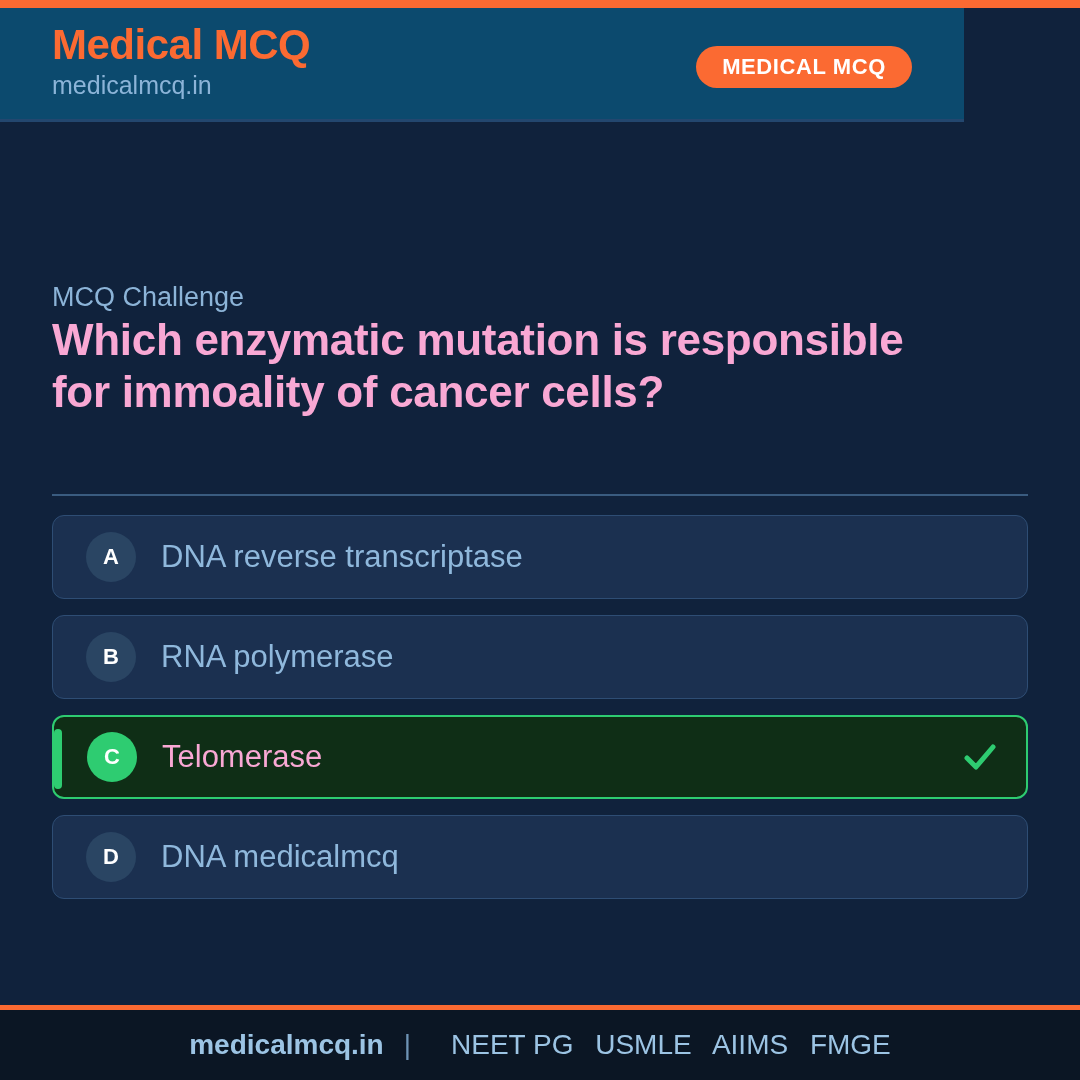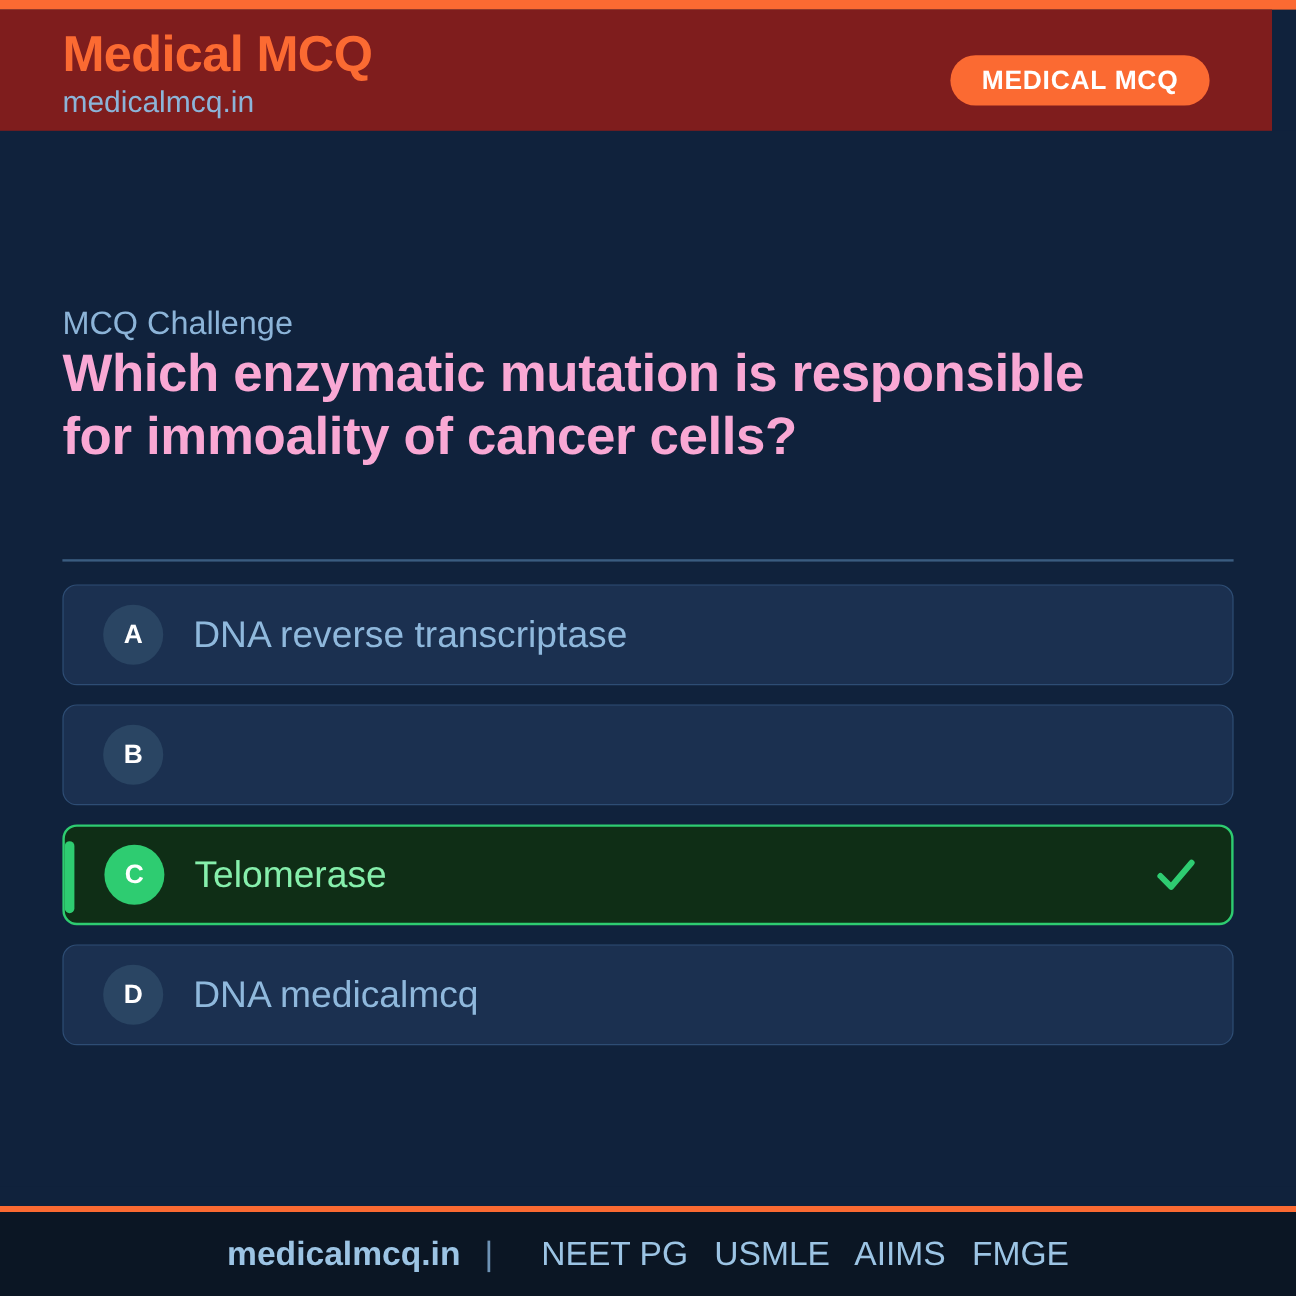--- a/index.html
+++ b/index.html
@@ -23,23 +23,23 @@
     top: 0; left: 0;
     width: 1080px;
     height: 8px;
     background: #FB6A32;
   }
 
   
   .header {
     position: absolute;
     top: 8px; left: 0;
-    width: 1060px;
+    width: 964px;
     height: 114px;
-    background: #7f1d1d;
+    background: #0c4a6e;
     border-bottom: 3px solid #23476F;
   }
 
   .brand-block {
     position: absolute;
     left: 52px;
     top: 13px;
   }
 
   .brand-title {
@@ -70,21 +70,21 @@
     font-weight: bold;
     letter-spacing: 0.6px;
     display: flex;
     align-items: center;
     justify-content: center;
   }
 
   
   .main {
     position: absolute;
-    top: 109px; left: 0;
+    top: 137px; left: 0;
     width: 1080px;
     height: 880px;
     background: #10223C;
     padding: 0 52px;
   }
 
   .kicker {
     position: absolute;
     left: 52px;
     top: 145px;
@@ -170,21 +170,21 @@
   }
 
   .opt-text {
     margin-left: 25px;
     font-size: 31px;
     color: #8FB8DC;
     line-height: 1.1;
     white-space: nowrap;
   }
   .option.correct .opt-text {
-    color: #86efac;
+    color: #f9a8d4;
   }
 
   .check-icon {
     position: absolute;
     right: 28px;
     top: 50%;
     transform: translateY(-50%);
     width: 36px;
     height: 36px;
     display: none;
@@ -256,20 +256,21 @@
     <div class="option">
 
       <div class="opt-letter">A</div>
       <div class="opt-text">DNA reverse transcriptase</div>
 
     </div>
 
     <div class="option">
 
       <div class="opt-letter">B</div>
+      <div class="opt-text">RNA polymerase</div>
 
     </div>
 
     <div class="option correct">
       <div class="accent-bar"></div>
       <div class="opt-letter">C</div>
       <div class="opt-text">Telomerase</div>
       <svg class="check-icon" viewBox="0 0 36 36">
         <path d="M5 19 L14 28 L31 8" stroke="#2ECC71" stroke-width="5" fill="none" stroke-linecap="round" stroke-linejoin="round"></path>
       </svg>

